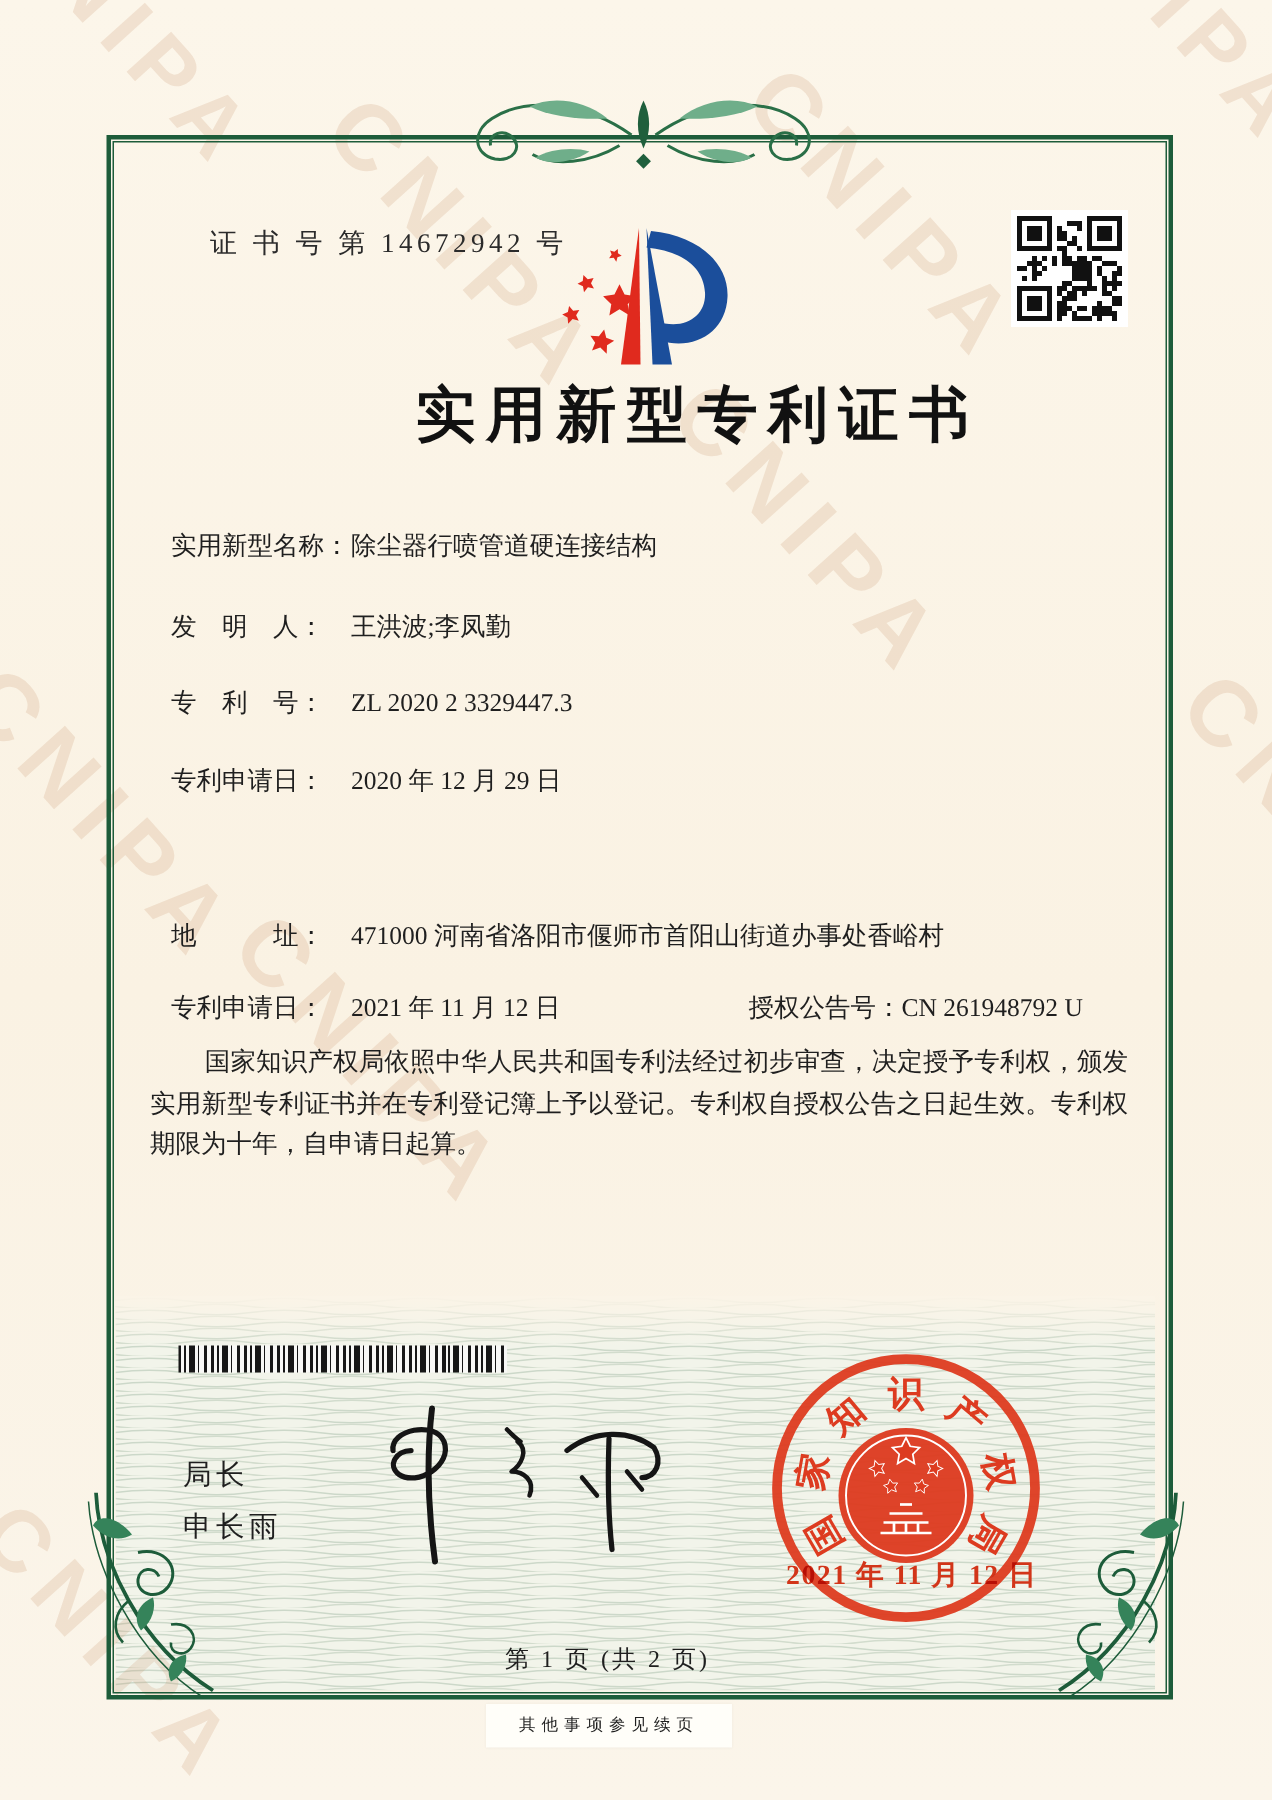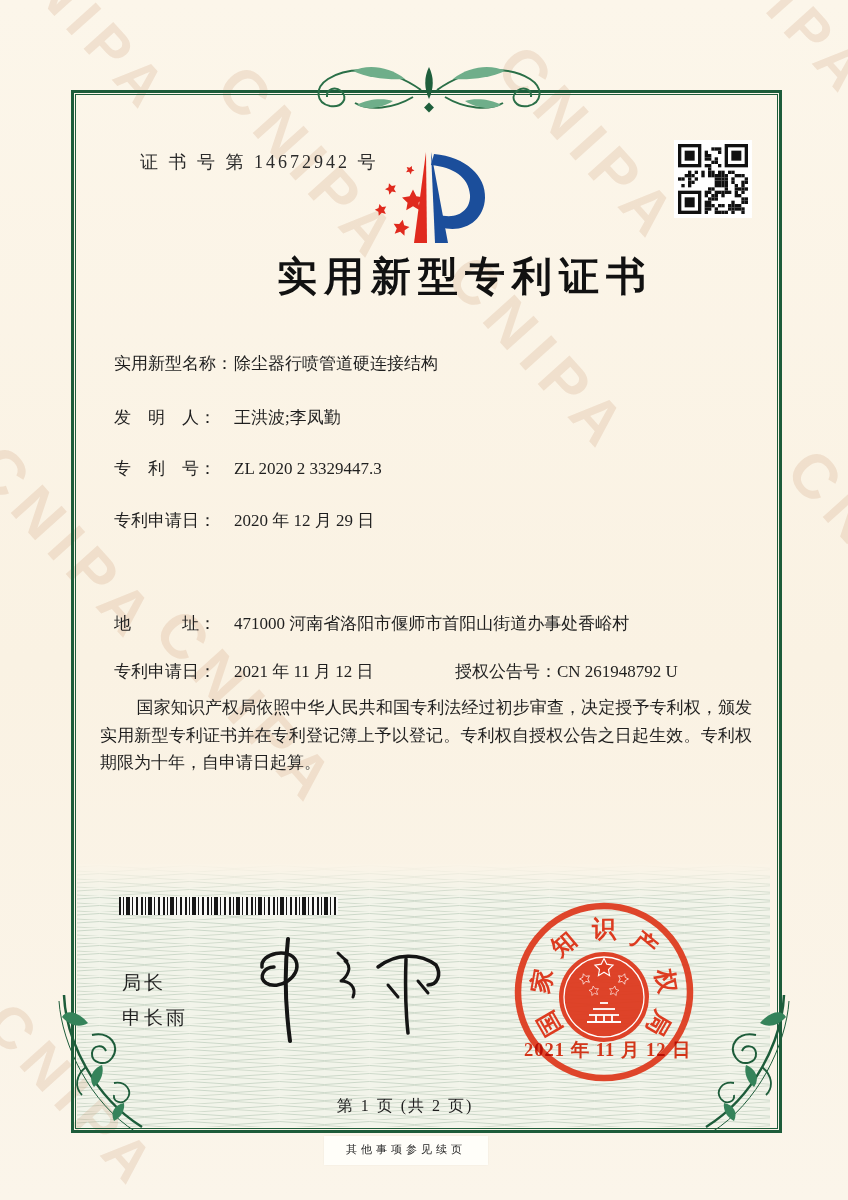--- a/index.html
+++ b/index.html
@@ -302,21 +302,21 @@
       <span class="flabel">专利申请日：</span>
       <span class="fvalue">2020 年 12 月 29 日</span>
     </div>
     <div class="frow" style="top:612px;">
       <span class="flabel">地　　　址：</span>
       <span class="fvalue">471000 河南省洛阳市偃师市首阳山街道办事处香峪村</span>
     </div>
     <div class="frow" style="top:660px;">
       <span class="flabel">专利申请日：</span>
       <span class="fvalue-fixed">2021 年 11 月 12 日</span>
-      <span class="flabel" style="min-width:0;">授权公告号：</span>
+      <span class="flabel" style="min-width:0;margin-left:44px;">授权公告号：</span>
       <span class="fvalue">CN 261948792 U</span>
     </div>
 
     <div class="paras">
       <p>国家知识产权局依照中华人民共和国专利法经过初步审查，决定授予专利权，颁发实用新型专利证书并在专利登记簿上予以登记。专利权自授权公告之日起生效。专利权期限为十年，自申请日起算。</p>
     </div>
 
     <div class="barcode"></div>
 
     <div class="sig-label" style="top:970px;">局长</div>

